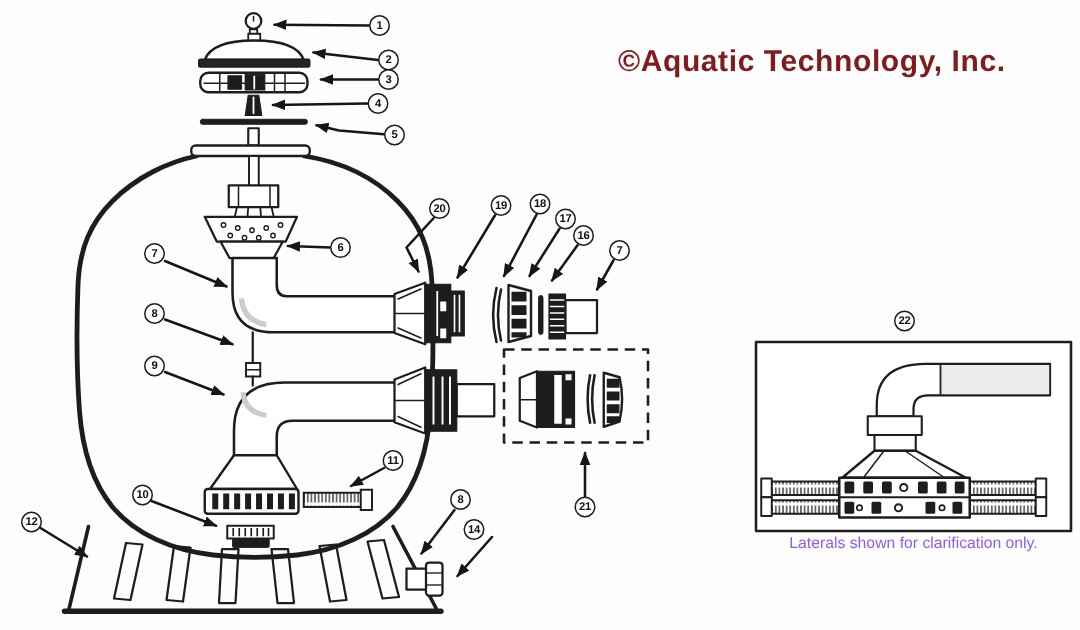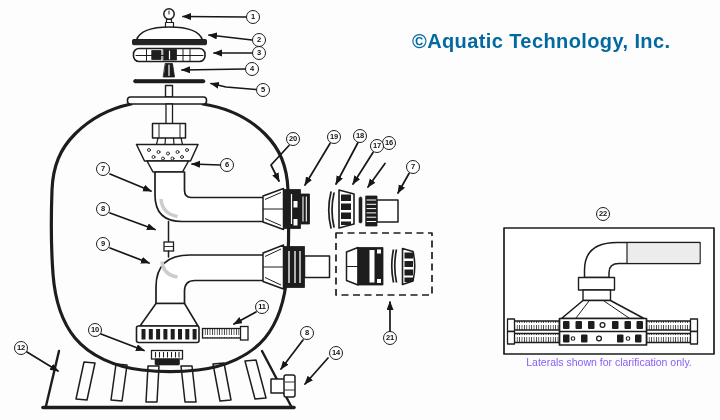--- a/index.html
+++ b/index.html
@@ -3,21 +3,21 @@
 <meta charset="utf-8">
 <style>
   html,body{margin:0;padding:0;background:#e8e8e8;}
   .stage{
     position:relative;width:720px;height:420px;background:#fdfdfd;
     font-family:"Liberation Sans", sans-serif;overflow:hidden;
   }
   .stage svg{position:absolute;left:0;top:0;}
   .watermark{
     position:absolute;left:412px;top:30px;width:280px;
-    font-size:20px;font-weight:700;color:#0369a1;letter-spacing:.4px;
+    font-size:20px;font-weight:700;color:#7f1d1d;letter-spacing:.4px;
     white-space:nowrap;user-select:none;
   }
   .callout{
     position:absolute;width:14px;height:14px;box-sizing:border-box;
     border:1.3px solid #1d1d1d;border-radius:50%;background:#fff;
     display:flex;align-items:center;justify-content:center;
     font-size:7.5px;font-weight:600;color:#111;letter-spacing:-.2px;
     line-height:1;z-index:5;
   }
   .inset-caption{
@@ -348,27 +348,27 @@
     </div>
   <div class="callout" style="left:255px;top:300px">
       <span>11</span>
     </div>
   <div class="callout" style="left:14px;top:341px">
       <span>12</span>
     </div>
   <div class="callout" style="left:300px;top:326px">
       <span>8</span>
     </div>
-  <div class="callout" style="left:329px;top:346px">
+  <div class="callout" style="left:309px;top:346px">
       <span>14</span>
     </div>
   <div class="callout" style="left:406px;top:160px">
       <span>7</span>
     </div>
-  <div class="callout" style="left:382px;top:136px">
+  <div class="callout" style="left:382px;top:150px">
       <span>16</span>
     </div>
   <div class="callout" style="left:370px;top:139px">
       <span>17</span>
     </div>
   <div class="callout" style="left:353px;top:129px">
       <span>18</span>
     </div>
   <div class="callout" style="left:327px;top:130px">
       <span>19</span>

